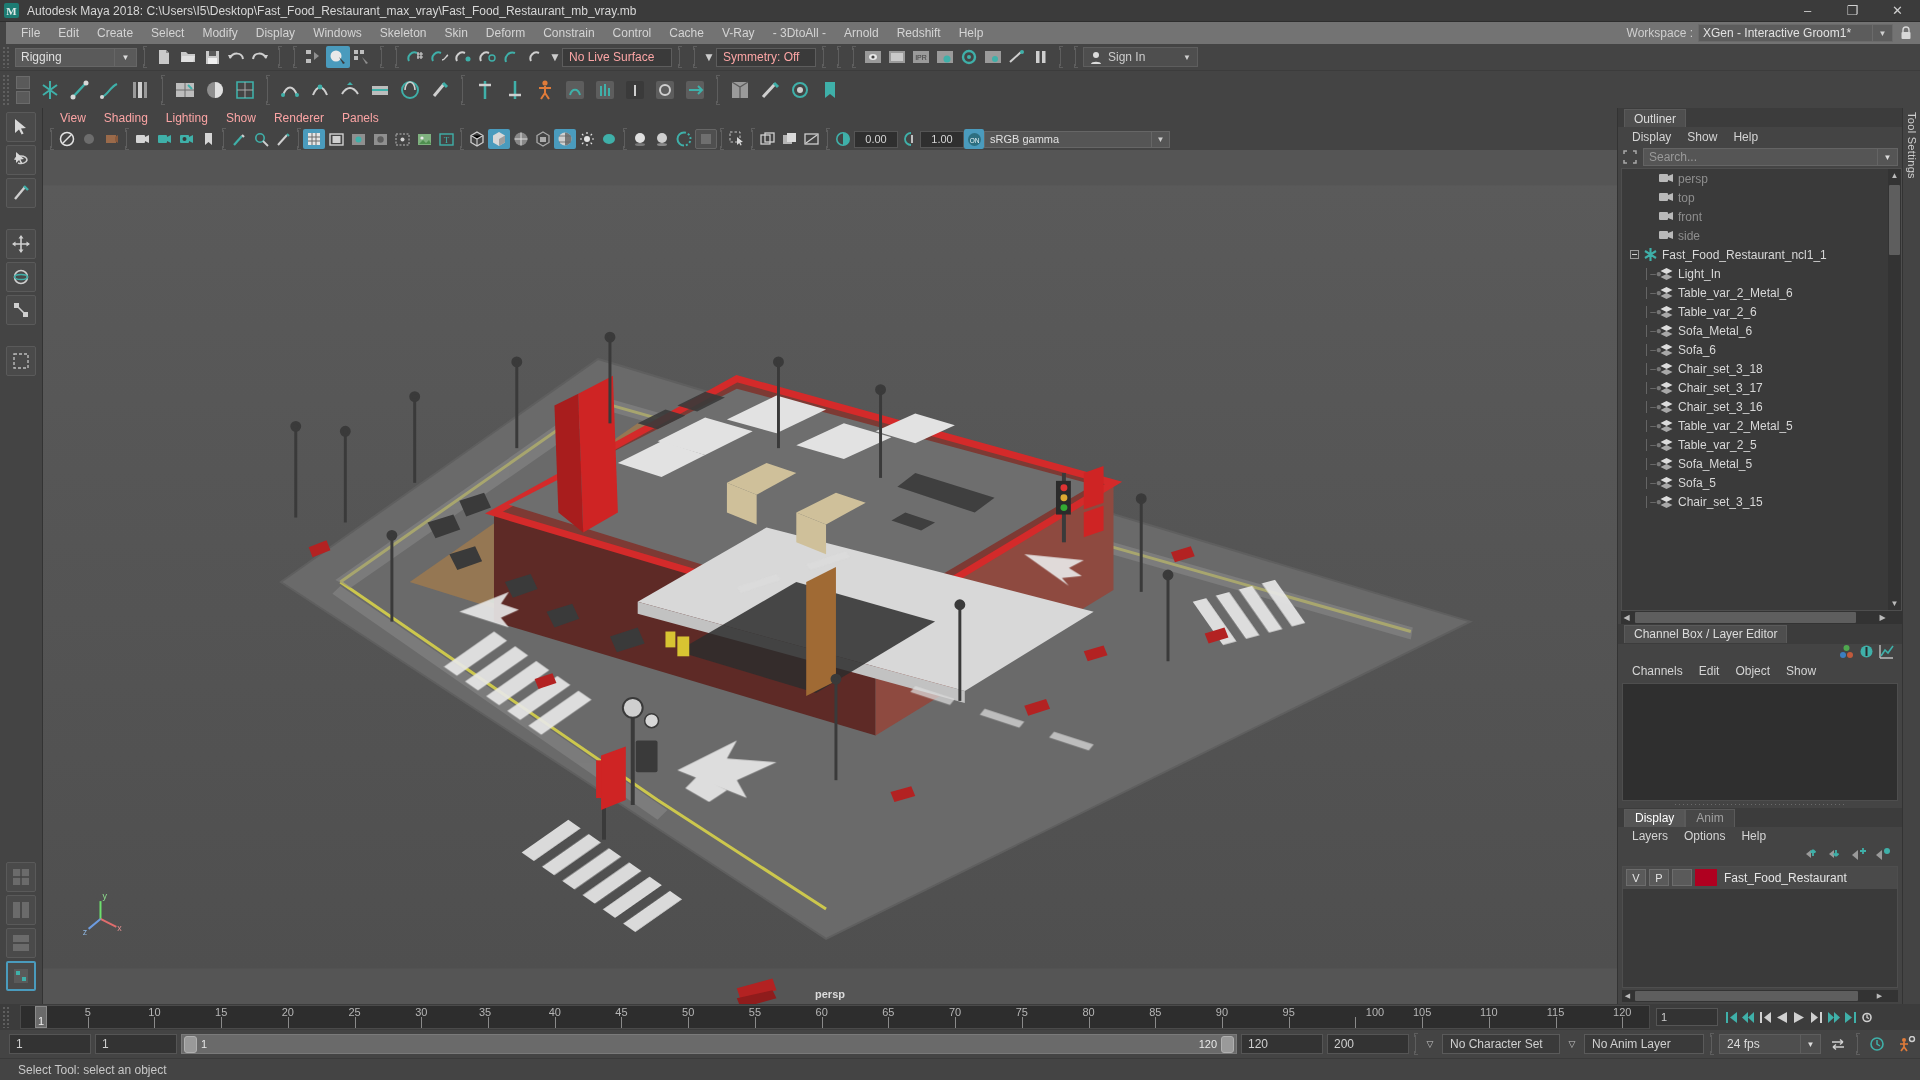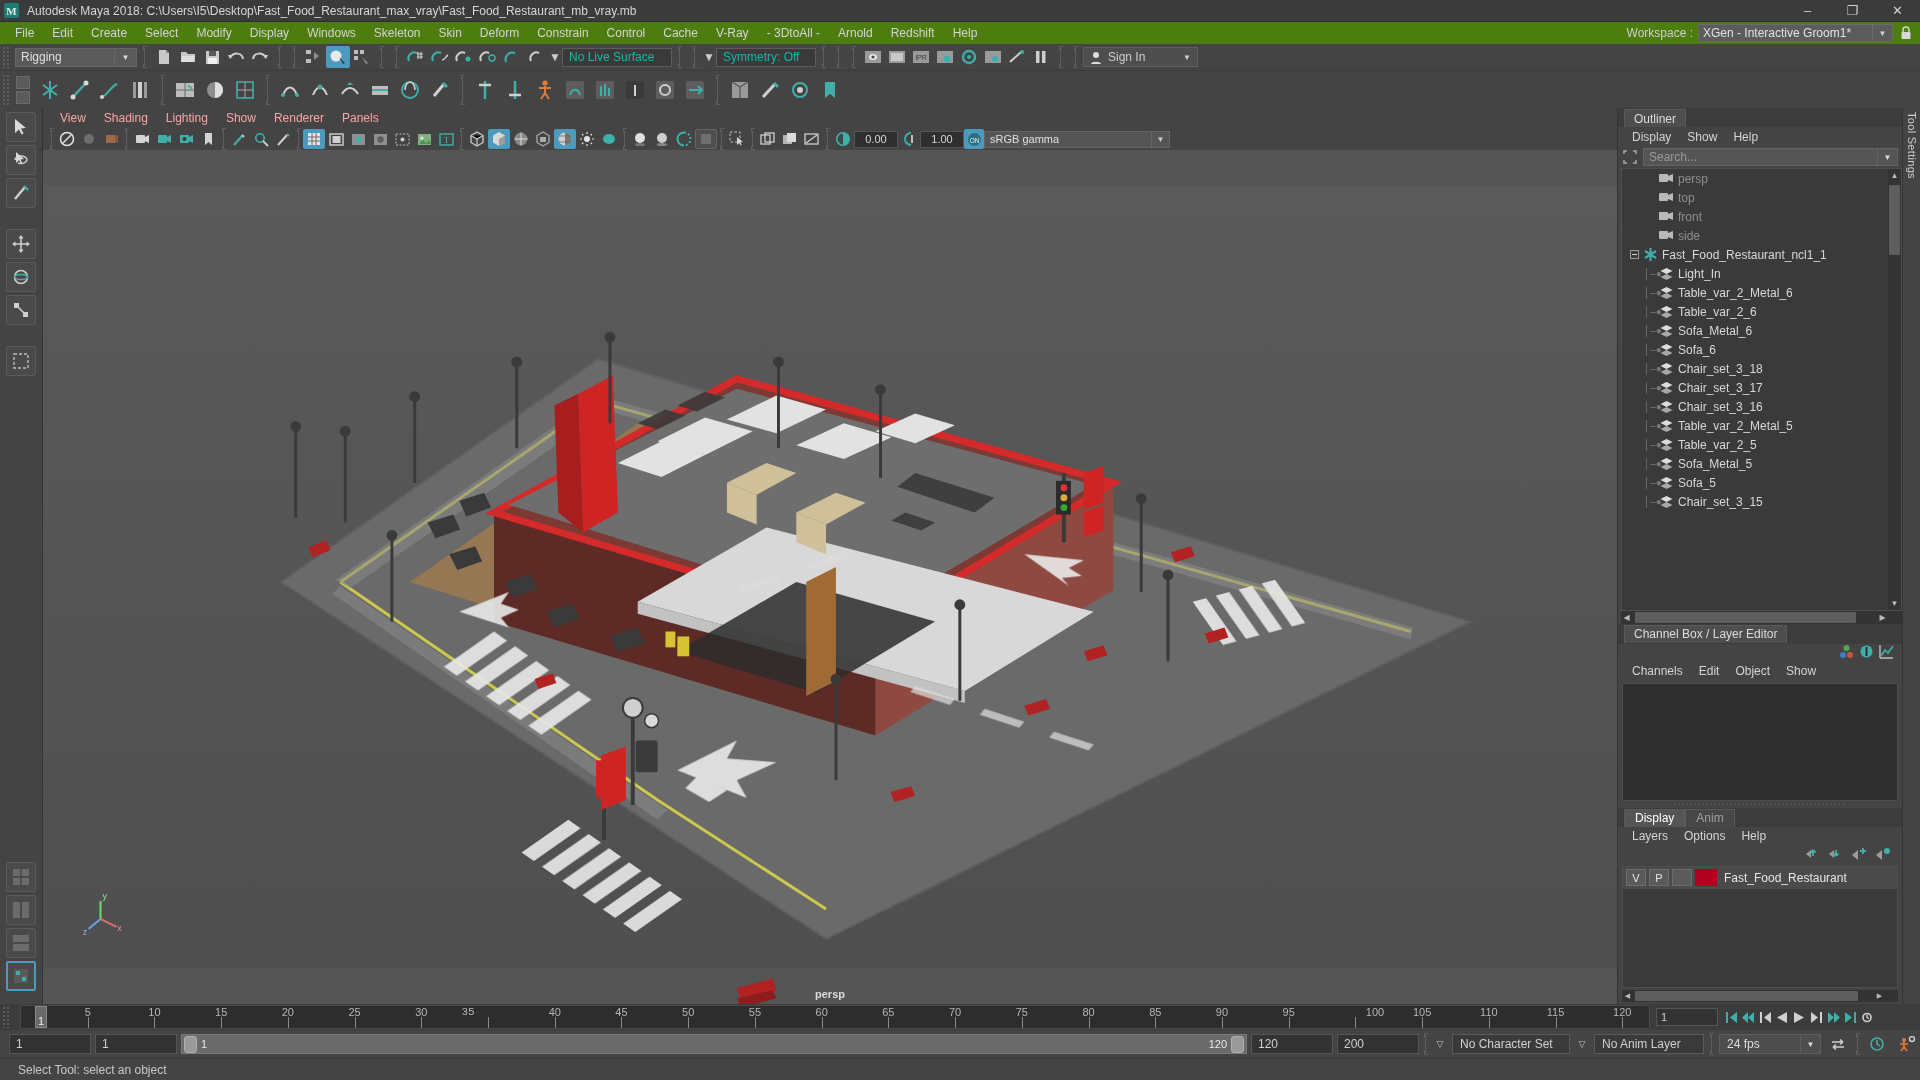--- a/index.html
+++ b/index.html
@@ -20,22 +20,22 @@
     width:15px;height:15px;background:#1d7c73;border-radius:2px;color:#dfe9e7;
     font-size:11px;font-weight:bold;display:flex;align-items:center;justify-content:center;
     margin-right:8px; font-family:"Liberation Serif",serif;
   }
   .titlebar .ttl{ font-size:12px; color:#d7d7d7; white-space:nowrap; }
   .winbtns{ margin-left:auto; display:flex; }
   .winbtn{ width:45px;height:22px;display:flex;align-items:center;justify-content:center;
     color:#d0d0d0;font-size:13px; }
 
   
-  .menubar{ height:22px; background:#4d7c0f; display:flex; align-items:center;
-    padding-left:6px; flex:0 0 22px; }
+  .menubar{ height:22px; background:#737373; display:flex; align-items:center;
+    padding-left:6px; flex:0 0 22px;margin-left:6px; }
   .menubar .mi{ padding:2px 9px; font-size:12px; color:#d4d4d4; white-space:nowrap; }
   .ws-wrap{ margin-left:auto; display:flex; align-items:center; padding-right:6px; gap:5px; }
   .ws-label{ font-size:12px; color:#cfcfcf; }
   .ws-select{
     width:175px;height:18px;background:#5c5c5c;border:1px solid #6b6b6b;
     display:flex;align-items:center;padding:0 4px;font-size:12px;color:#e2e2e2;
   }
   .ws-arrow{ width:20px;height:18px;background:#5c5c5c;border:1px solid #6b6b6b;
     border-left:none;display:flex;align-items:center;justify-content:center;font-size:8px;color:#d0d0d0;}
   .lockicon{ width:16px;height:18px;display:flex;align-items:center;justify-content:center;}
@@ -50,21 +50,21 @@
     display:flex;align-items:center;padding:0 5px;font-size:12px;color:#e0e0e0;margin-left:4px;
   }
   .menu-combo-arrow{ width:22px;height:19px;background:#5a5a5a;border:1px solid #666;border-left:none;
     display:flex;align-items:center;justify-content:center;font-size:8px;color:#ddd;}
   .sep{ width:1px;height:18px;background:#5e5e5e;margin:0 7px; position:relative; }
   .sep::before{content:'';position:absolute;top:-2px;left:-1px;width:3px;height:3px;border-top:1px solid #5e5e5e;border-left:1px solid #5e5e5e;}
   .sep::after{content:'';position:absolute;bottom:-2px;left:-1px;width:3px;height:3px;border-bottom:1px solid #5e5e5e;border-left:1px solid #5e5e5e;}
   .tb-icon{ width:24px;height:22px;display:flex;align-items:center;justify-content:center;
     border-radius:2px; }
   .tb-icon.active{ background:#4a9bbd; }
-  .txtfield{ height:19px;background:#3a3a3a;border:1px solid #5d5d5d;color:#14b8a6;
+  .txtfield{ height:19px;background:#3a3a3a;border:1px solid #5d5d5d;color:#fca5a5;
     font-size:12px;display:flex;align-items:center;padding:0 6px; }
   .signin{ display:flex;align-items:center;gap:6px;height:20px;
     background:#4e4e4e;border:1px solid #5e5e5e;padding:0 6px;min-width:115px;}
   .smallarrow{ font-size:8px;color:#cfcfcf; }
 
   
   .shelf{ height:38px;background:#444444;display:flex;align-items:center;
     flex:0 0 38px;padding-left:2px; border-top:1px solid #3c3c3c;}
   .shelf .tb-icon{ width:30px;height:30px; }
 
@@ -1425,21 +1425,21 @@
         <div class="ticklbl" style="left: 133.443px;">10</div>
         <div class="tick" style="left: 200.164px;"></div>
         <div class="ticklbl" style="left: 200.164px;">15</div>
         <div class="tick" style="left: 266.885px;"></div>
         <div class="ticklbl" style="left: 266.885px;">20</div>
         <div class="tick" style="left: 333.607px;"></div>
         <div class="ticklbl" style="left: 333.607px;">25</div>
         <div class="tick" style="left: 400.328px;"></div>
         <div class="ticklbl" style="left: 400.328px;">30</div>
         <div class="tick" style="left: 467.049px;"></div>
-        <div class="ticklbl" style="left: 447px; font-family: Liberation Mono, monospace;">35</div>
+        <div class="ticklbl" style="left: 464px;">35</div>
         <div class="tick" style="left: 533.77px;"></div>
         <div class="ticklbl" style="left: 533.77px;">40</div>
         <div class="tick" style="left: 600.492px;"></div>
         <div class="ticklbl" style="left: 600.492px;">45</div>
         <div class="tick" style="left: 667.213px;"></div>
         <div class="ticklbl" style="left: 667.213px;">50</div>
         <div class="tick" style="left: 733.934px;"></div>
         <div class="ticklbl" style="left: 733.934px;">55</div>
         <div class="tick" style="left: 800.656px;"></div>
         <div class="ticklbl" style="left: 800.656px;">60</div>
@@ -1537,21 +1537,21 @@
         <span class="rs-txt">120</span>
         <div class="rs-handle"></div>
       </div>
     </div>
     <div class="rb-field">120</div>
     <div class="rb-field">200</div>
     <div class="sep" style="height:18px;margin:0 2px"></div>
     <div style="width:16px;text-align:center;font-size:9px;color:#c6c6c6">▽</div>
     <div class="combo-dark" style="width:118px">No Character Set</div>
     <div style="width:16px;text-align:center;font-size:9px;color:#c6c6c6">▽</div>
-    <div class="combo-dark" style="width:110px">No Anim Layer</div>
+    <div class="combo-dark" style="width:120px">No Anim Layer</div>
     <div class="sep" style="height:18px;margin:0 3px"></div>
     <div style="display:flex">
       <div class="combo-sm" style="width:82px">24 fps</div>
       <div style="width:20px;height:20px;background:#4e4e4e;border:1px solid #5e5e5e;border-left:none;display:flex;align-items:center;justify-content:center;font-size:8px;color:#ddd">▼</div>
     </div>
     <div style="width:26px;display:flex;align-items:center;justify-content:center">
       <svg width="18" height="14" viewBox="0 0 18 14">
           <path d="M3 5h11M14 5l-3-2.5M14 5l-3 2.5M15 10H4M4 10l3-2.5M4 10l3 2.5" fill="none" stroke="#cfcfcf" stroke-width="1.5"></path>
         </svg>
       </div>

